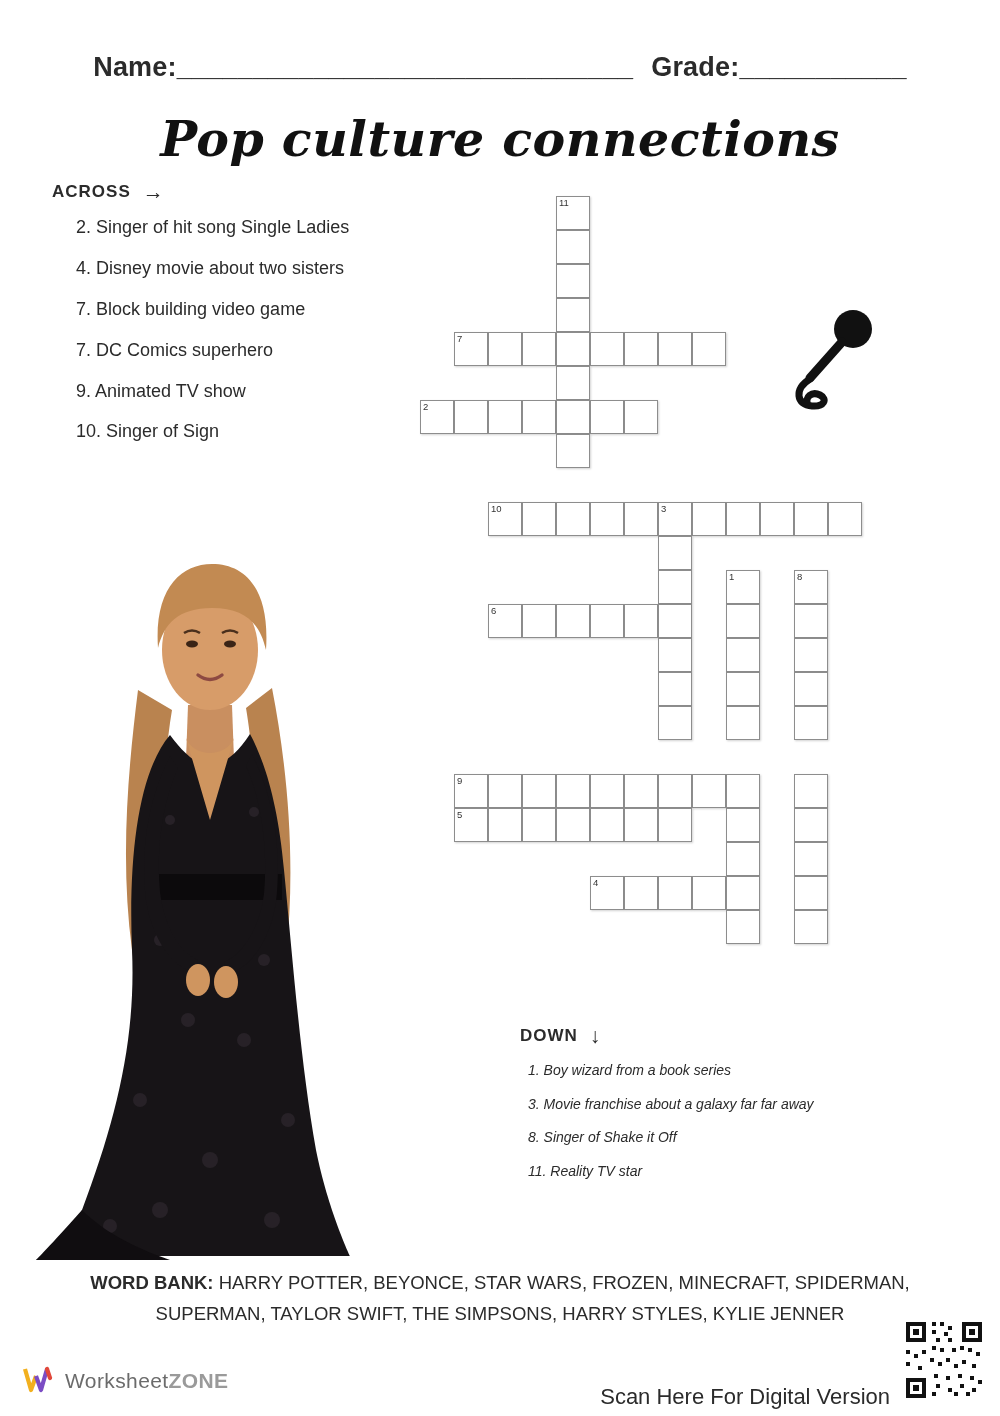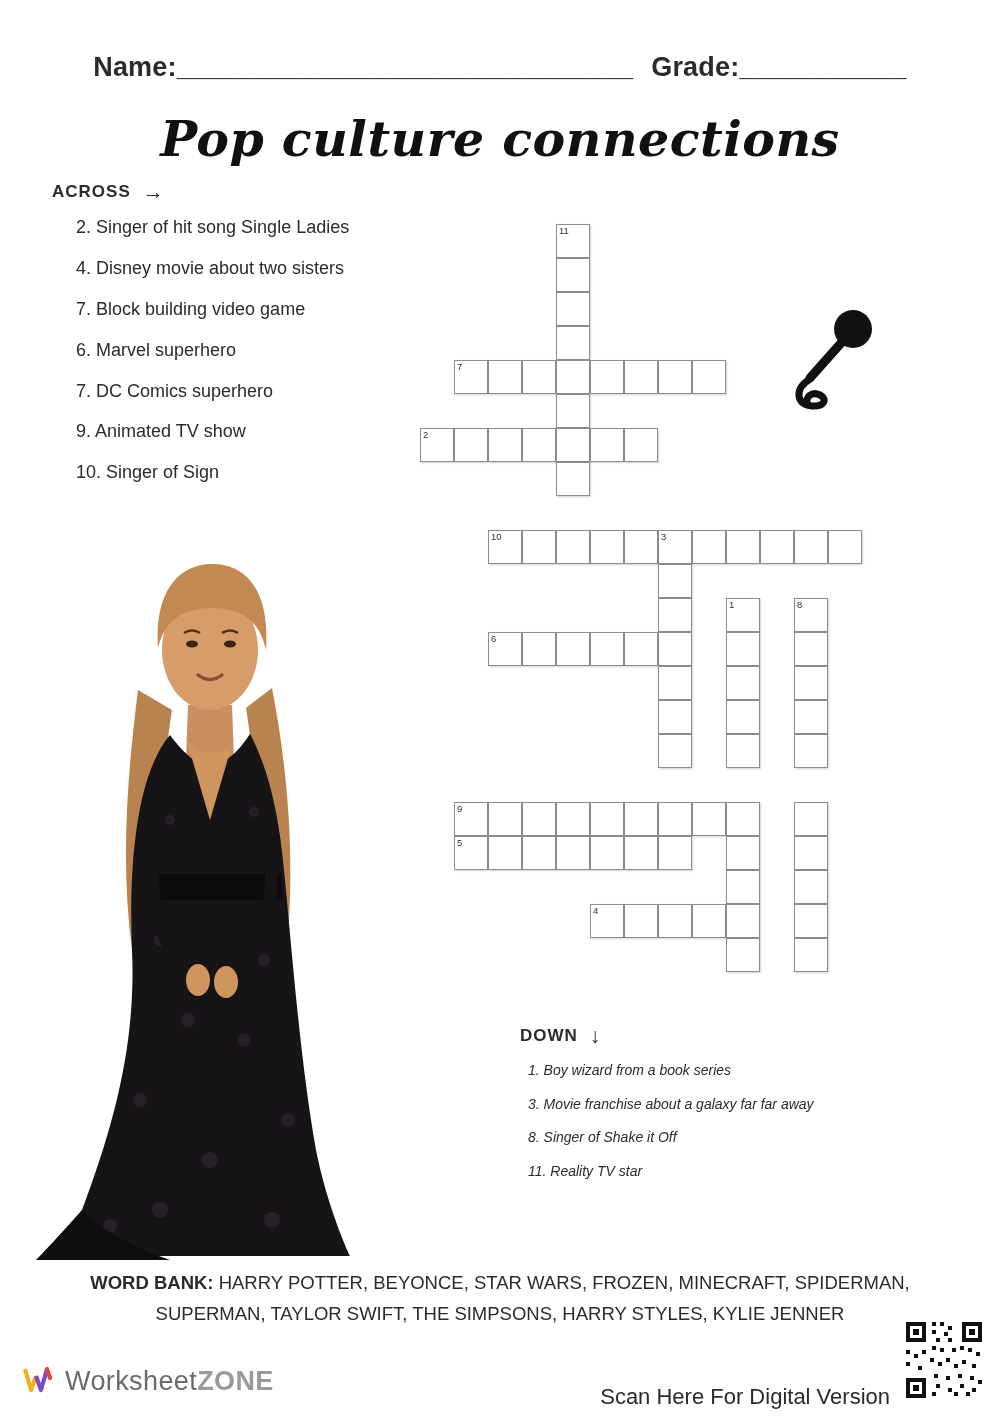--- a/index.html
+++ b/index.html
@@ -84,21 +84,20 @@
   }
   .down-list .clue { margin-bottom: 12px; padding-left: 8px; }
 
   
   #grid {
     position: absolute;
     left: 420px;
     top: 196px;
     width: 470px;
     height: 810px;
-    margin-top: 28px;
   }
   .cell {
     position: absolute;
     width: 34px;
     height: 34px;
     border: 1px solid #8d8d8d;
     background: #fff;
     box-shadow: 1px 1px 2px rgba(0,0,0,.18);
   }
   .cell .num {
@@ -137,21 +136,21 @@
 
   
   .logo {
     position: absolute;
     left: 22px; bottom: 18px;
     display: flex;
     align-items: center;
     gap: 9px;
   }
   .logo .mark { width: 34px; height: 34px; }
-  .logo .txt { font-size: 27px; letter-spacing: .4px; }
+  .logo .txt { font-size: 21px; letter-spacing: .4px; }
   .logo .txt .w { color: #6b6b6b; }
   .logo .txt .z { color: #9a9a9a; font-weight: bold; }
 
   .scan {
     position: absolute;
     right: 110px; bottom: 6px;
     font-size: 22px;
     color: #2b2b2b;
   }
   .qr {
@@ -172,21 +171,20 @@
 <div class="title">Pop culture connections</div>
 
 <div class="across-head">
   <span>ACROSS</span>
   <span class="arrow">→</span>
 </div>
 <div class="across-list">
   <div class="clue">2. Singer of hit song Single Ladies</div>
   <div class="clue">4. Disney movie about two sisters</div>
   <div class="clue">7. Block building video game</div>
-  <div class="clue">6. Marvel superhero</div>
   <div class="clue">7. DC Comics superhero</div>
   <div class="clue">9. Animated TV show</div>
   <div class="clue">10. Singer of Sign</div>
 </div>
 
 <div id="grid">
     <div class="cell" style="left: 136px; top: 0px;">
       <span class="num">11</span>
     </div>
     <div class="cell" style="left: 136px; top: 34px;"></div>

